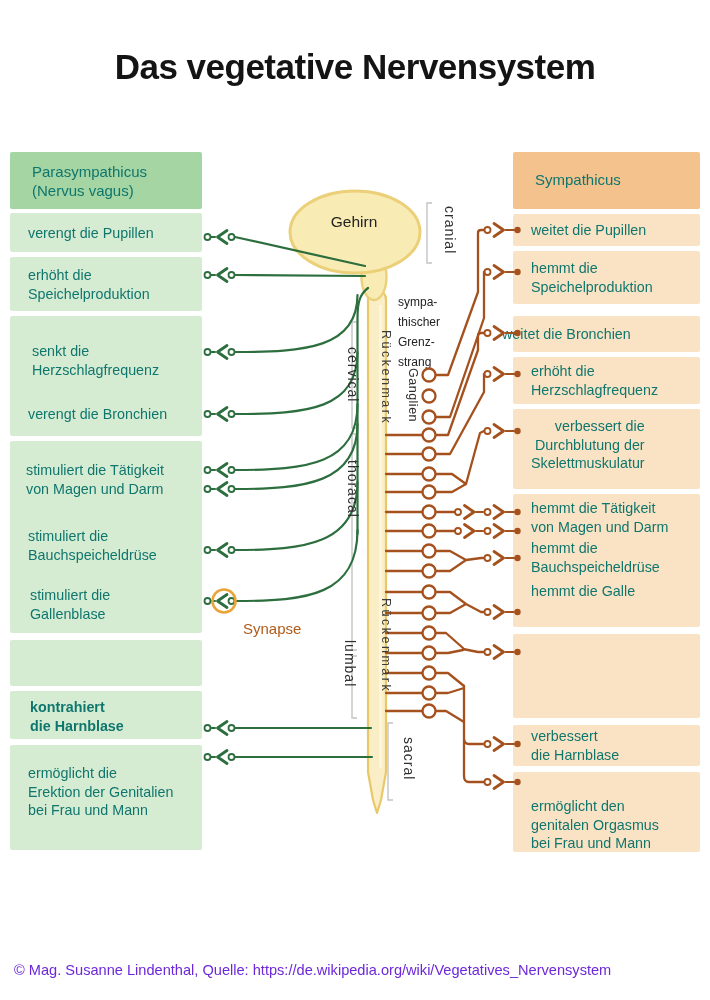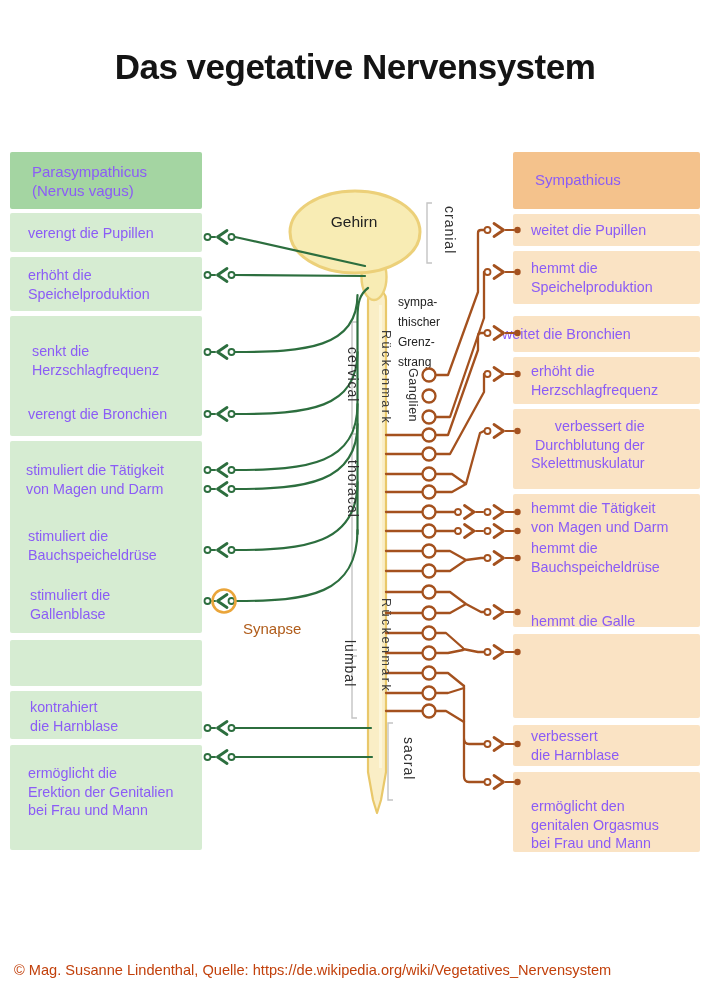--- a/index.html
+++ b/index.html
@@ -5,25 +5,25 @@
   html,body{margin:0;padding:0;background:#ffffff;}
   #page{position:relative;width:710px;height:1000px;background:#ffffff;overflow:hidden;
         font-family:"Liberation Sans","DejaVu Sans",sans-serif;}
   #title{position:absolute;top:47px;left:0;width:710px;text-align:center;
          font-size:35px;font-weight:bold;color:#141414;letter-spacing:-0.5px;}
   .box{position:absolute;border-radius:2px;}
   .ghead{left:10px;width:192px;background:#a4d5a2;}
   .gbox{left:10px;width:192px;background:#d6ecd2;}
   .ohead{left:513px;width:187px;background:#f4c28c;}
   .obox{left:513px;width:187px;background:#fae3c4;}
-  .entry{position:absolute;white-space:pre-line;font-size:14.3px;line-height:18.5px;color:#8b5cf6;}
+  .entry{position:absolute;white-space:pre-line;font-size:14.3px;line-height:18.5px;color:#0f766e;}
   .hdr{font-size:15px;font-weight:normal;}
   #grenz{position:absolute;left:398px;top:292px;white-space:pre-line;
          font-size:12px;line-height:20px;color:#222;}
-  #footer{position:absolute;left:14px;top:962px;font-size:14.6px;color:#c2410c;}
+  #footer{position:absolute;left:14px;top:962px;font-size:14.6px;color:#6d28d9;}
   svg{position:absolute;left:0;top:0;}
   svg text{font-family:"Liberation Sans","DejaVu Sans",sans-serif;}
   .regionlbl{font-size:14px;fill:#2e2e2e;letter-spacing:1px;}
   .cordlbl{font-size:12.5px;fill:#3c3c3c;letter-spacing:2.5px;}
 </style>
 </head>
 <body>
 
 <div id="page">
 
@@ -56,41 +56,41 @@
 Speichelproduktion</div>
   <div class="entry" style="top:342px;left:32px;">senkt die
 Herzschlagfrequenz</div>
   <div class="entry" style="top:405px;left:28px;">verengt die Bronchien</div>
   <div class="entry" style="top:461px;left:26px;">stimuliert die Tätigkeit
 von Magen und Darm</div>
   <div class="entry" style="top:527px;left:28px;">stimuliert die
 Bauchspeicheldrüse</div>
   <div class="entry" style="top:586px;left:30px;">stimuliert die
 Gallenblase</div>
-  <div class="entry" style="top:698px;left:30px;">kontrahiert
+  <div class="entry" style="top:698px;left:30px;font-weight:bold;">kontrahiert
 die Harnblase</div>
   <div class="entry" style="top:764px;left:28px;">ermöglicht die
 Erektion der Genitalien
 bei Frau und Mann</div>
 
   <div class="entry hdr" style="top:171px;left:535px;">Sympathicus</div>
   <div class="entry" style="top:221px;left:531px;">weitet die Pupillen</div>
   <div class="entry" style="top:259px;left:531px;">hemmt die
 Speichelproduktion</div>
   <div class="entry" style="top:325px;left:502px;">weitet die Bronchien</div>
   <div class="entry" style="top:362px;left:531px;">erhöht die
 Herzschlagfrequenz</div>
   <div class="entry" style="top:417px;left:531px;text-align:right;">verbessert die
 Durchblutung der
 Skelettmuskulatur</div>
   <div class="entry" style="top:499px;left:531px;">hemmt die Tätigkeit
 von Magen und  Darm</div>
   <div class="entry" style="top:539px;left:531px;">hemmt die
 Bauchspeicheldrüse</div>
-  <div class="entry" style="top:612px;left:531px;text-align:center;">hemmt die Galle</div>
+  <div class="entry" style="top:582px;left:531px;text-align:center;">hemmt die Galle</div>
   <div class="entry" style="top:727px;left:531px;">verbessert
 die Harnblase</div>
   <div class="entry" style="top:777px;left:531px;margin-top:20px;">ermöglicht den
 genitalen Orgasmus
 bei Frau und Mann</div>
 
   <div id="grenz">sympa-
 thischer
 Grenz-
 strang</div>

